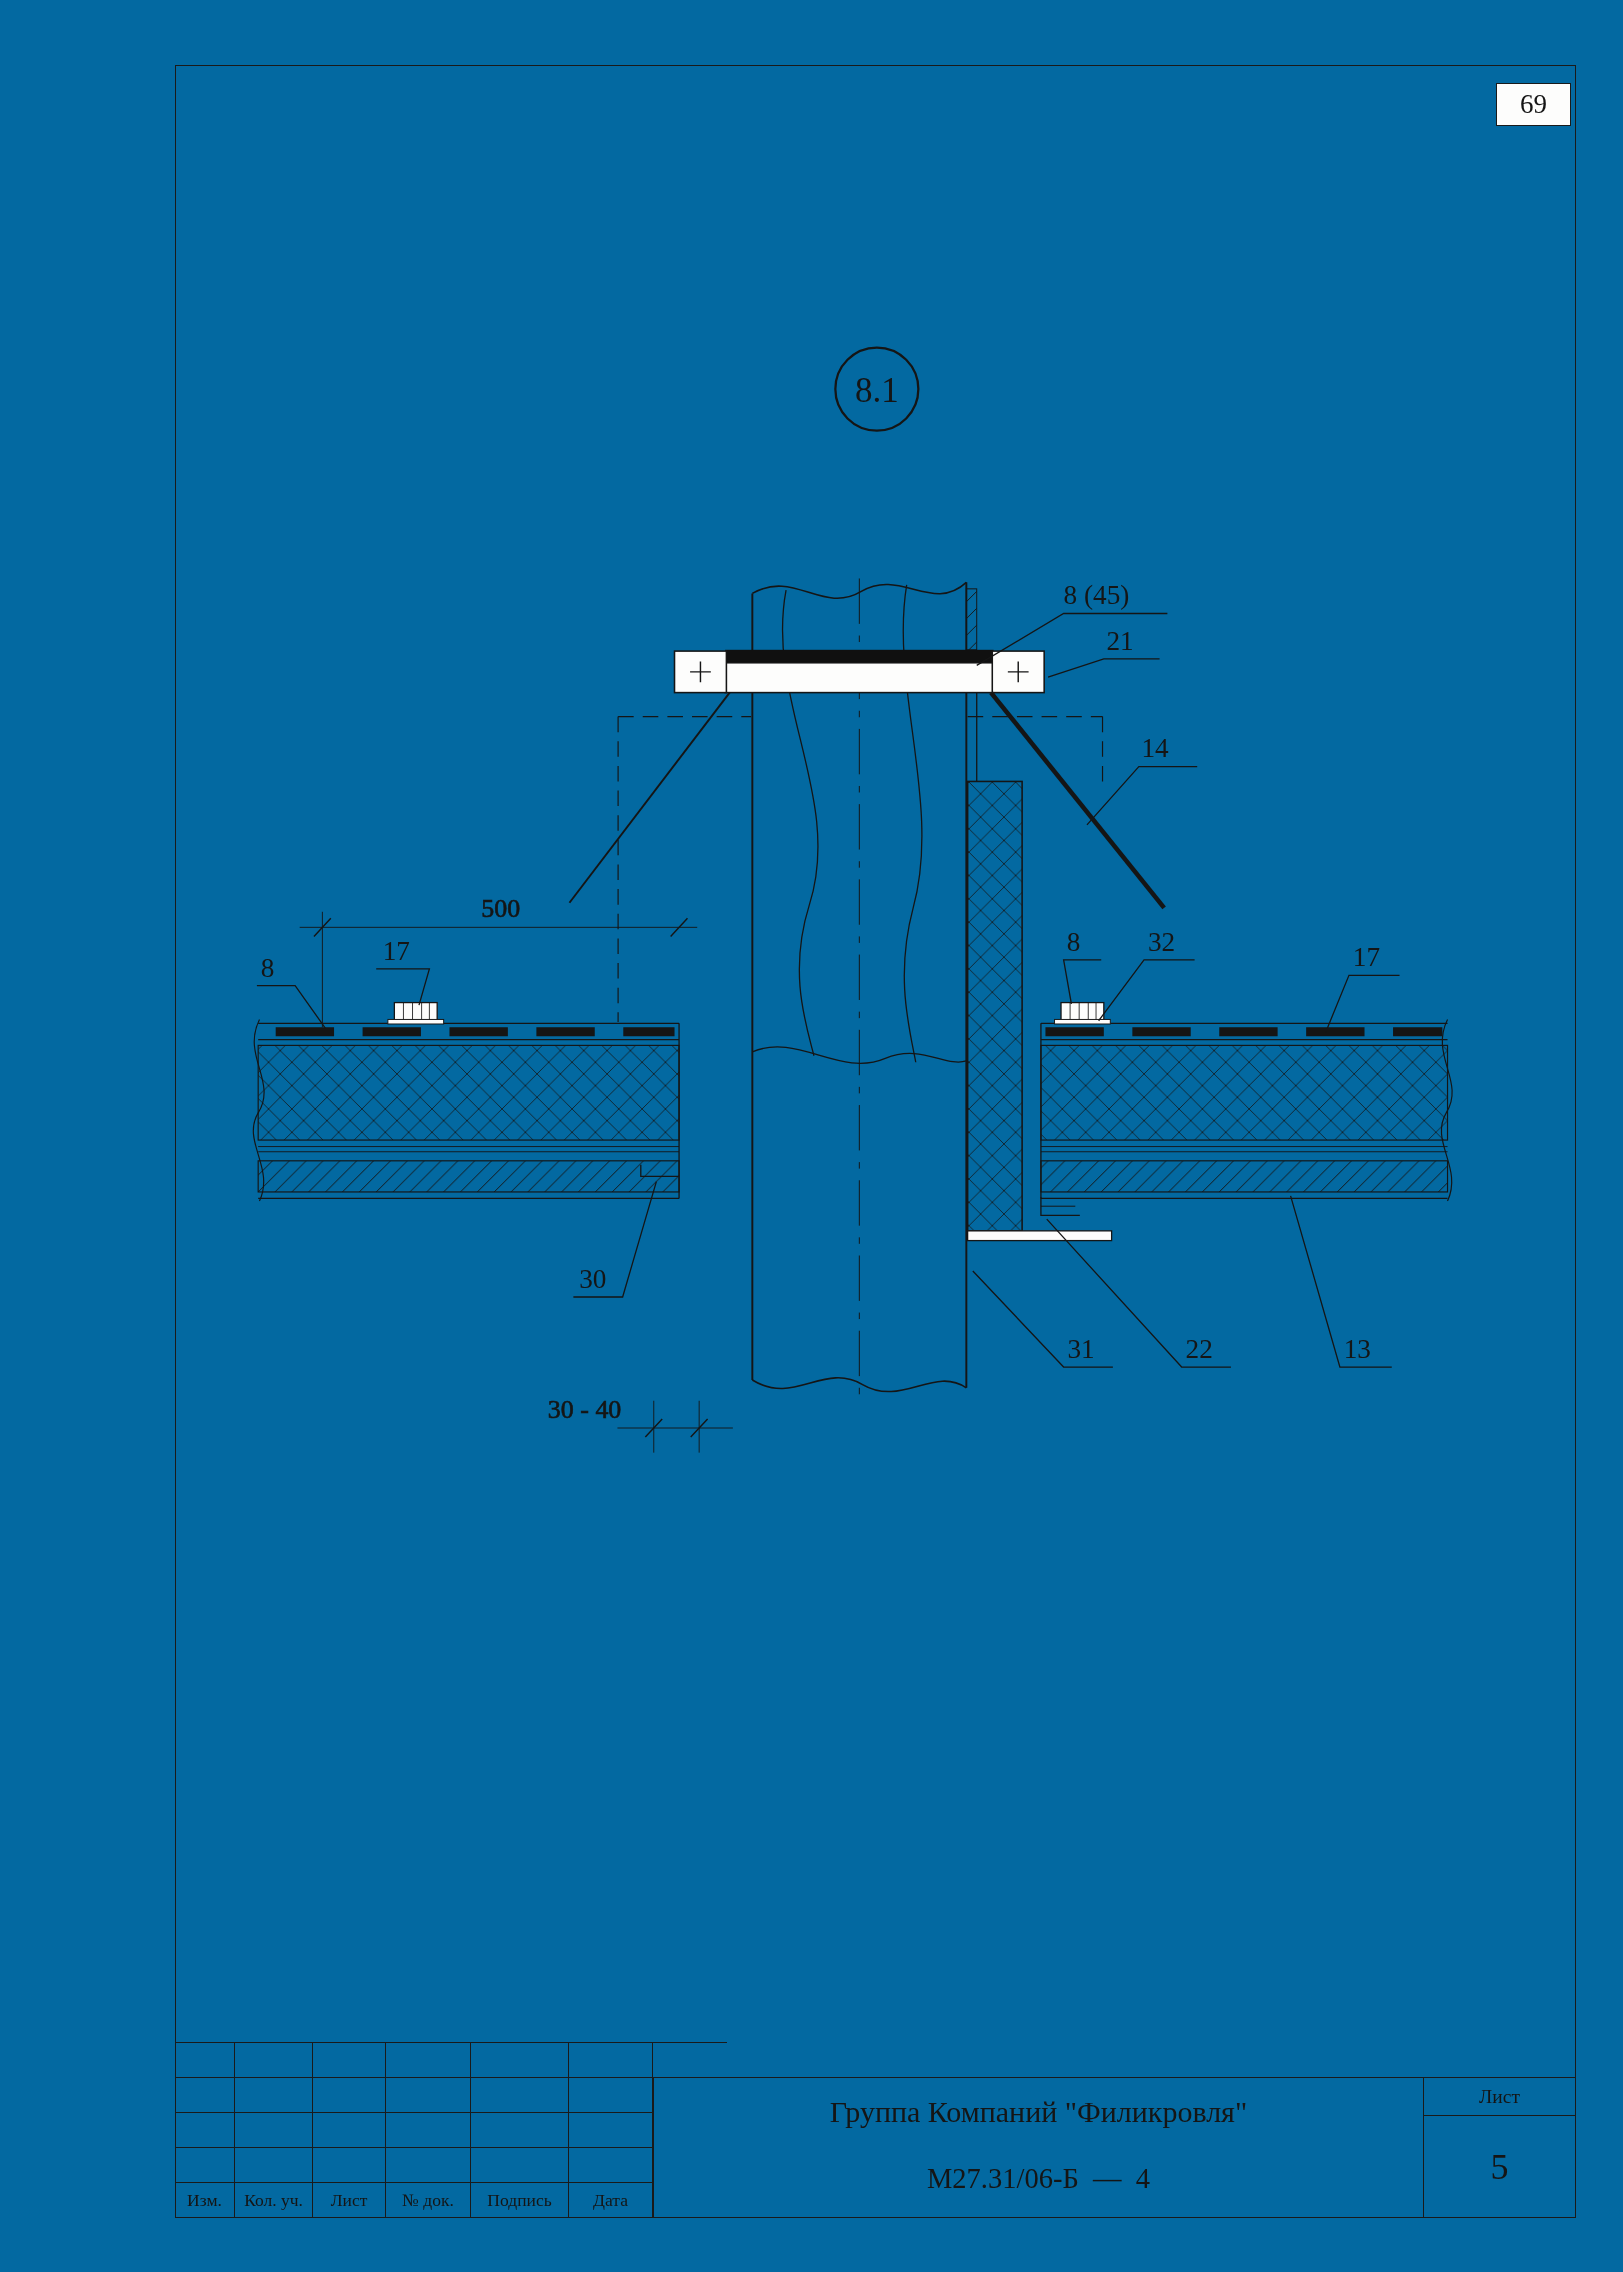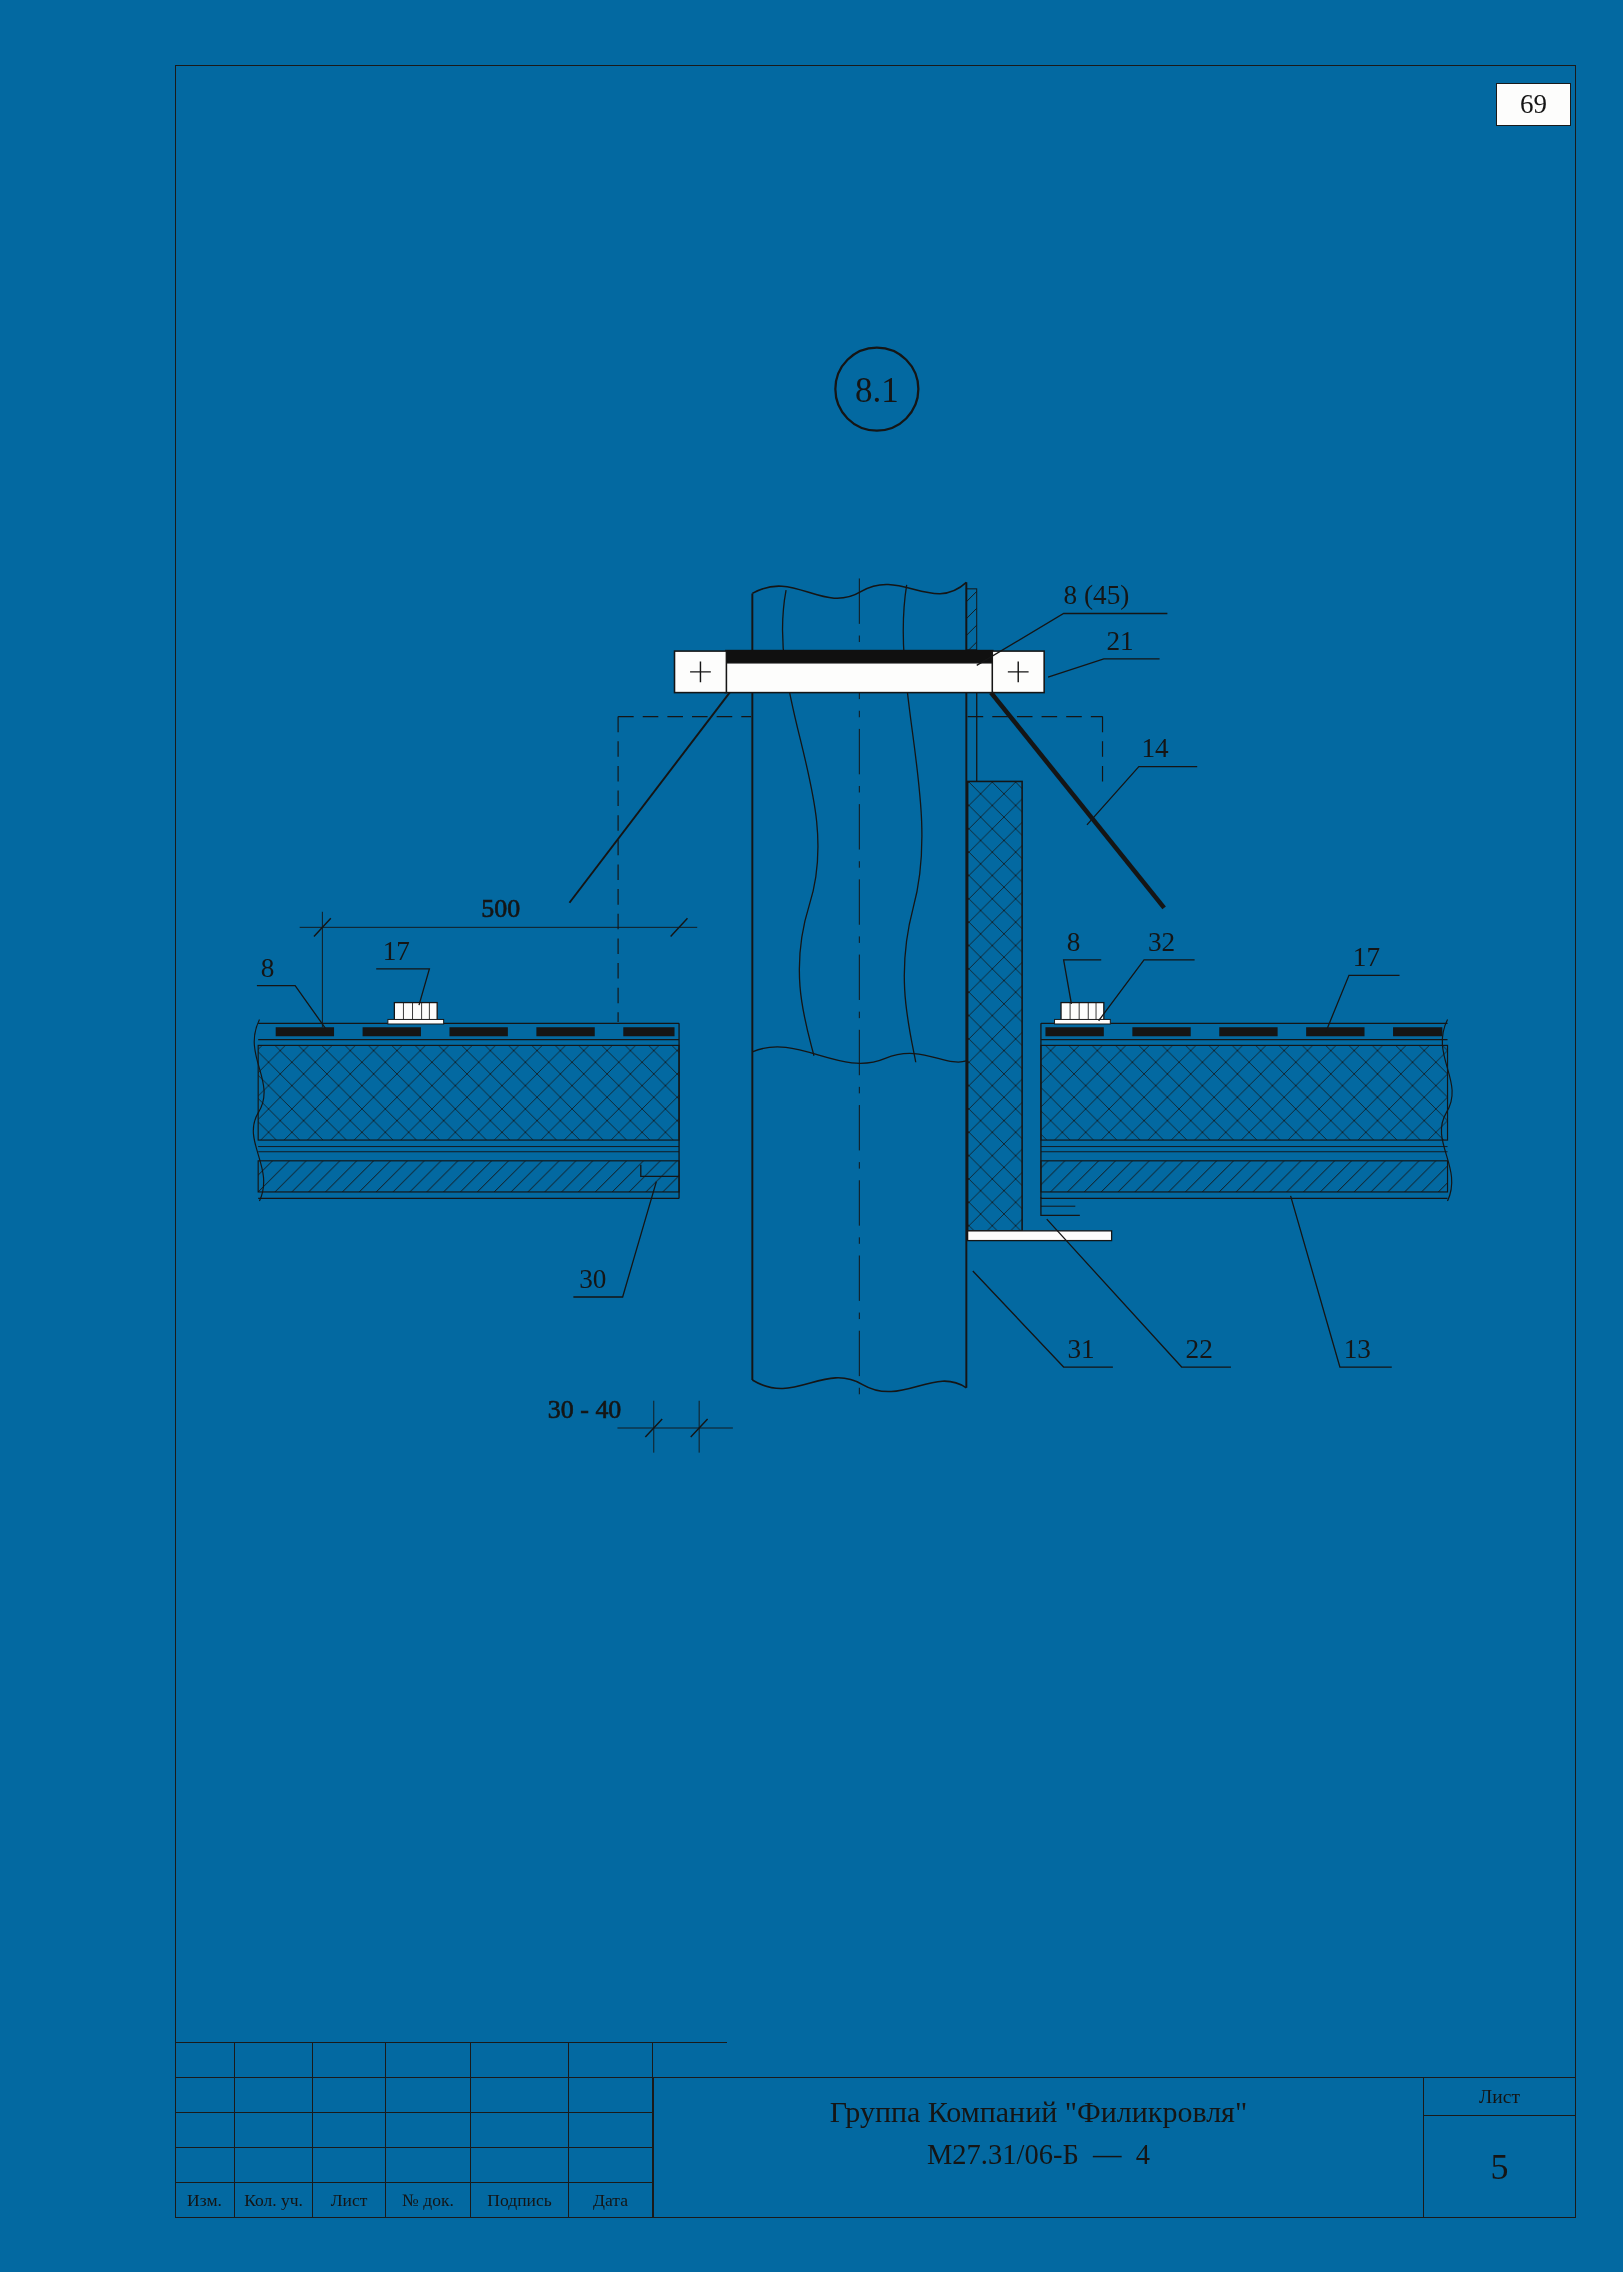--- a/index.html
+++ b/index.html
@@ -49,21 +49,21 @@
   }
   .tb-left .cell.r5 { border-bottom: none; }
   .tb-center {
     position: absolute; left: 478px; top: 35px; width: 770px; height: 140px;
     border-top: 1.6px solid #1a1a1a;
     border-left: 1.6px solid #1a1a1a;
     display: flex; flex-direction: column; align-items: center;
     padding-top: 17px; gap: 10.4px;
   }
   .company { font-size: 30px; white-space: pre; }
-  .docnum  { font-size: 28.5px; white-space: pre; }
+  .docnum  { font-size: 28.5px; white-space: pre; margin-top: 24px; }
   .tb-right {
     position: absolute; left: 1248px; top: 35px; width: 152px; height: 140px;
     border-top: 1.6px solid #1a1a1a;
     border-left: 1.6px solid #1a1a1a;
     display: flex; flex-direction: column;
   }
   .sheet-label {
     height: 38px; border-bottom: 1.6px solid #1a1a1a;
     display: flex; align-items: center; justify-content: center;
     font-size: 19.5px;

